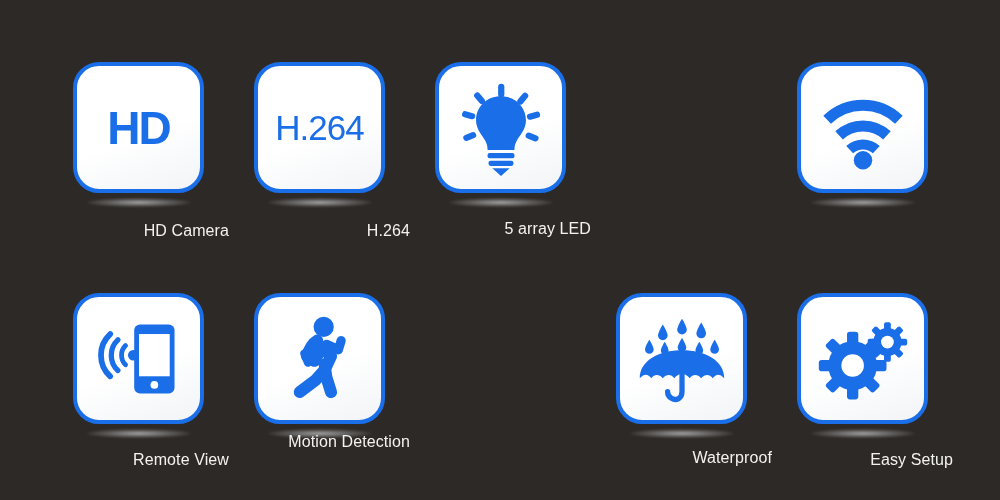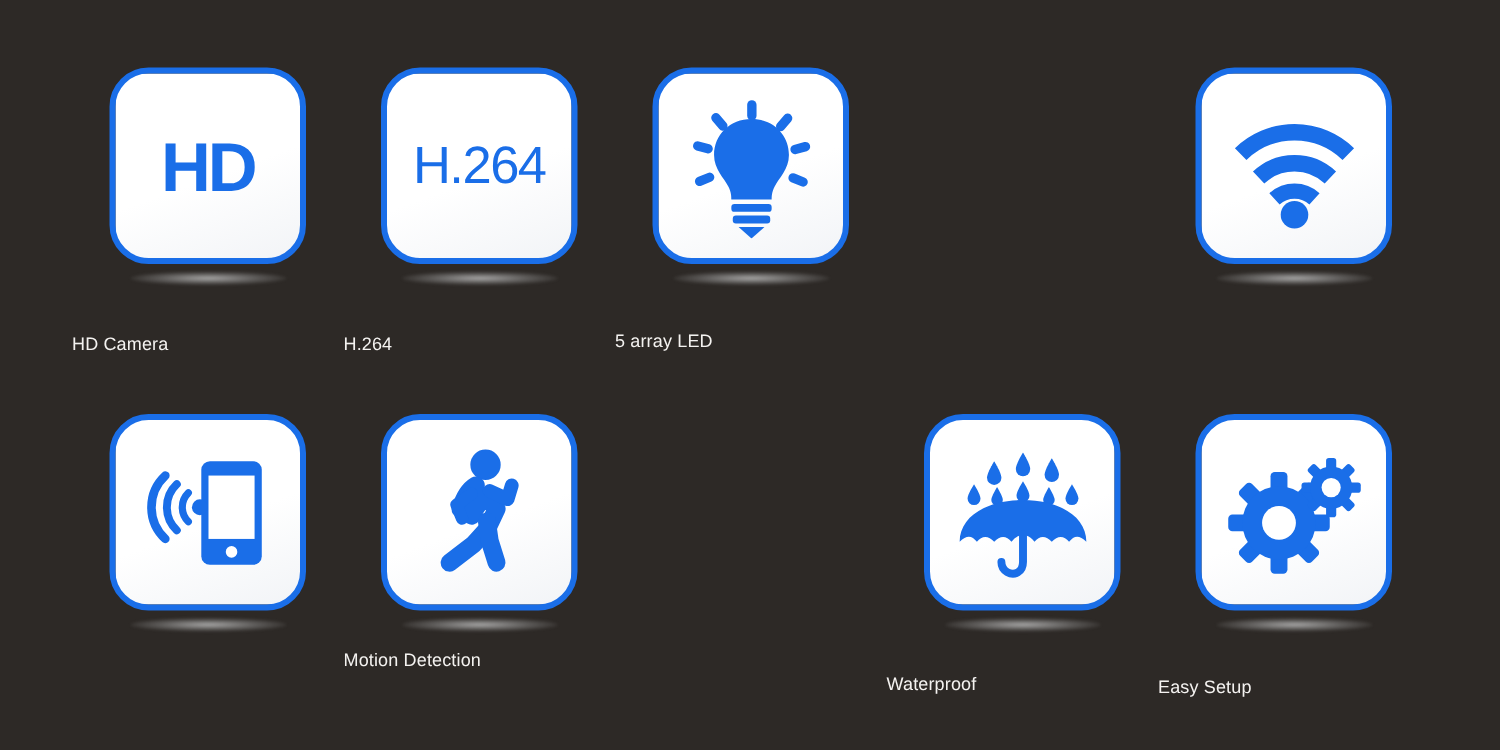--- a/index.html
+++ b/index.html
@@ -23,21 +23,21 @@
   }
   .feature-cell {
     position: absolute;
     width: 181px;
     text-align: center;
   }
   .tile-wrap {
     position: relative;
     width: 131px;
     height: 143px;
-    margin: 0 auto;
+    margin: 17px auto;
   }
   .tile {
     position: absolute;
     left: 0;
     top: 0;
     width: 131px;
     height: 131px;
     box-sizing: border-box;
     border: 4px solid #1a6ee8;
     border-radius: 26px;
@@ -55,23 +55,23 @@
     width: 104px;
     height: 9px;
     border-radius: 50%;
     background: radial-gradient(ellipse at center, rgba(190,190,190,0.85) 0%, rgba(150,150,150,0.45) 45%, rgba(120,120,120,0.0) 78%);
     filter: blur(1.2px);
   }
   .feature-label {
     position: absolute;
     left: 0;
     width: 181px;
-    text-align: left;
+    text-align: right;
     color: #f4f2f0;
-    font-size: 12px;
+    font-size: 16px;
     font-weight: 400;
     letter-spacing: 0.1px;
     white-space: nowrap;
   }
   
   .hd-text {
     font-family: "Liberation Sans", "DejaVu Sans", sans-serif;
     font-weight: bold;
     font-size: 46px;
     letter-spacing: -2px;
@@ -170,20 +170,21 @@
             <g fill="none" stroke="#1a6ee8" stroke-linecap="round">
               <path d="M36 36 A14 14 0 0 0 36 56" stroke-width="5"></path>
               <path d="M28 30 A22 22 0 0 0 28 62" stroke-width="5.5"></path>
               <path d="M20 24 A30 30 0 0 0 20 68" stroke-width="6"></path>
             </g>
           </g>
         </svg>
       </div>
       <div class="tile-shadow"></div>
     </div>
+    <div class="feature-label" style="top:175px;">Remote View</div>
   </div>
 
   <div class="feature-cell" style="left:229px; top:276px;">
     <div class="tile-wrap">
       <div class="tile">
         <svg width="92" height="92" viewBox="0 0 100 100">
           <g fill="#1a6ee8" stroke="#1a6ee8" stroke-linecap="round" stroke-linejoin="round">
 
             <circle cx="54" cy="15" r="11" stroke="none"></circle>
 

